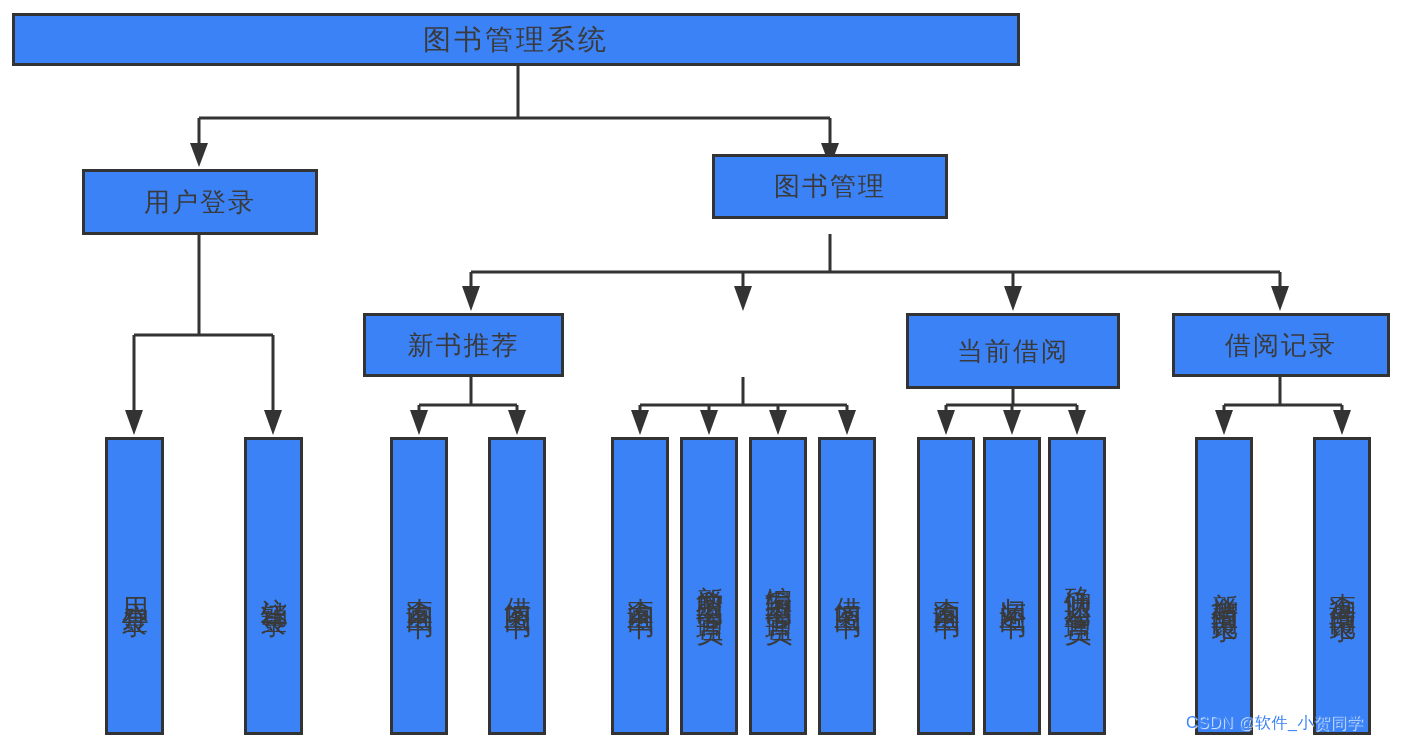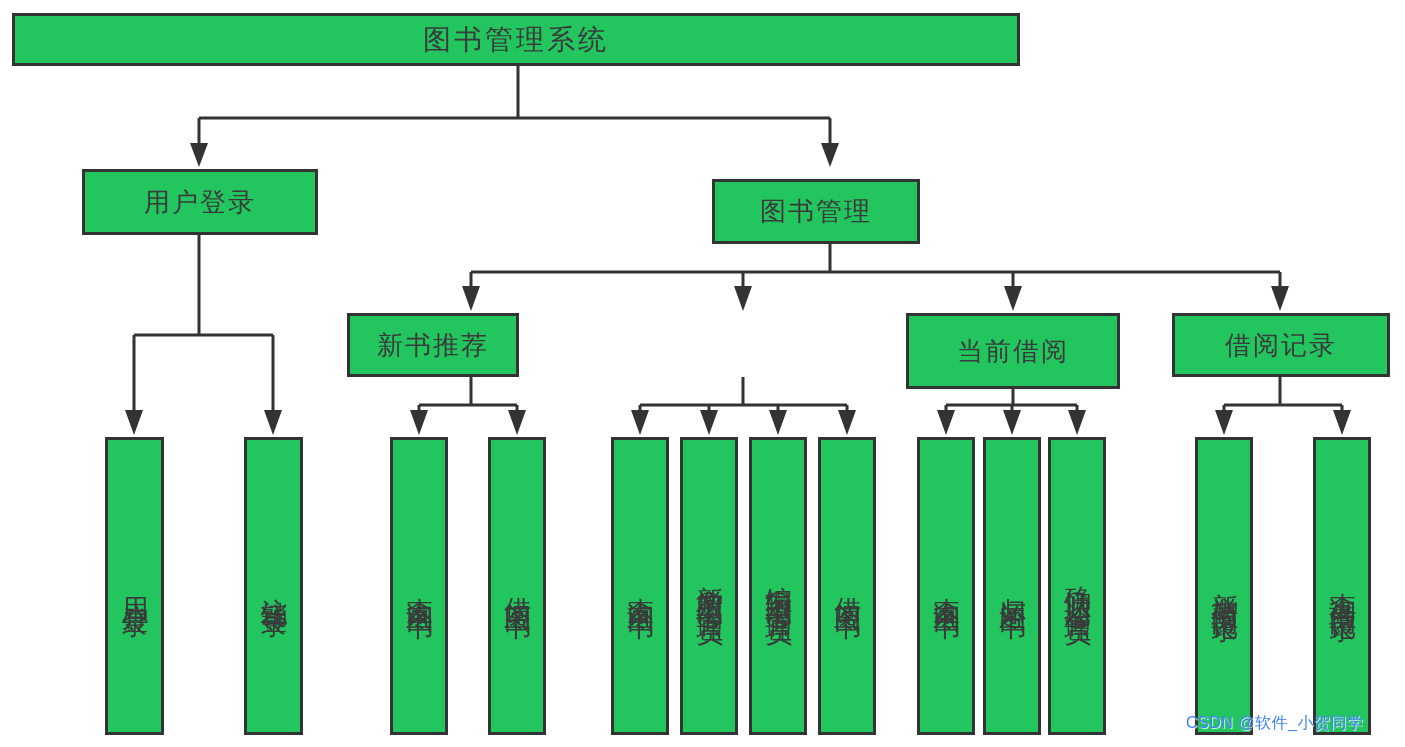--- a/index.html
+++ b/index.html
@@ -12,21 +12,21 @@
     overflow: hidden;
   }
   svg.connectors {
     position: absolute;
     left: 0; top: 0;
     width: 1405px; height: 747px;
   }
   .node {
     position: absolute;
     box-sizing: border-box;
-    background: #22c55e;
+    background: #3b82f6;
     border: 3px solid #333333;
     display: flex;
     align-items: center;
     justify-content: center;
     color: #3a3a3a;
   }
   .hbox { font-size: 26px; letter-spacing: 2px; }
   .root-box { font-size: 28px; letter-spacing: 3px; }
   .vbox span {
     writing-mode: vertical-rl;
@@ -104,25 +104,25 @@
     </g>
   </svg>
 
   <div class="node hbox root-box" style="left:12px;top:13px;width:1008px;height:53px">
     <span>图书管理系统</span>
   </div>
 
   <div class="node hbox" style="left:82px;top:169px;width:236px;height:66px">
     <span>用户登录</span>
   </div>
-  <div class="node hbox" style="left:712px;top:179px;width:208px;height:65px">
+  <div class="node hbox" style="left:712px;top:154px;width:236px;height:65px">
     <span>图书管理</span>
   </div>
 
-  <div class="node hbox" style="left:347px;top:313px;width:172px;height:64px">
+  <div class="node hbox" style="left:363px;top:313px;width:201px;height:64px">
     <span>新书推荐</span>
   </div>
   <div class="node hbox" style="left:906px;top:313px;width:214px;height:76px">
     <span>当前借阅</span>
   </div>
   <div class="node hbox" style="left:1172px;top:313px;width:218px;height:64px">
     <span>借阅记录</span>
   </div>
 
   <div class="node vbox" style="left:105px;top:437px;width:59px;height:298px">

